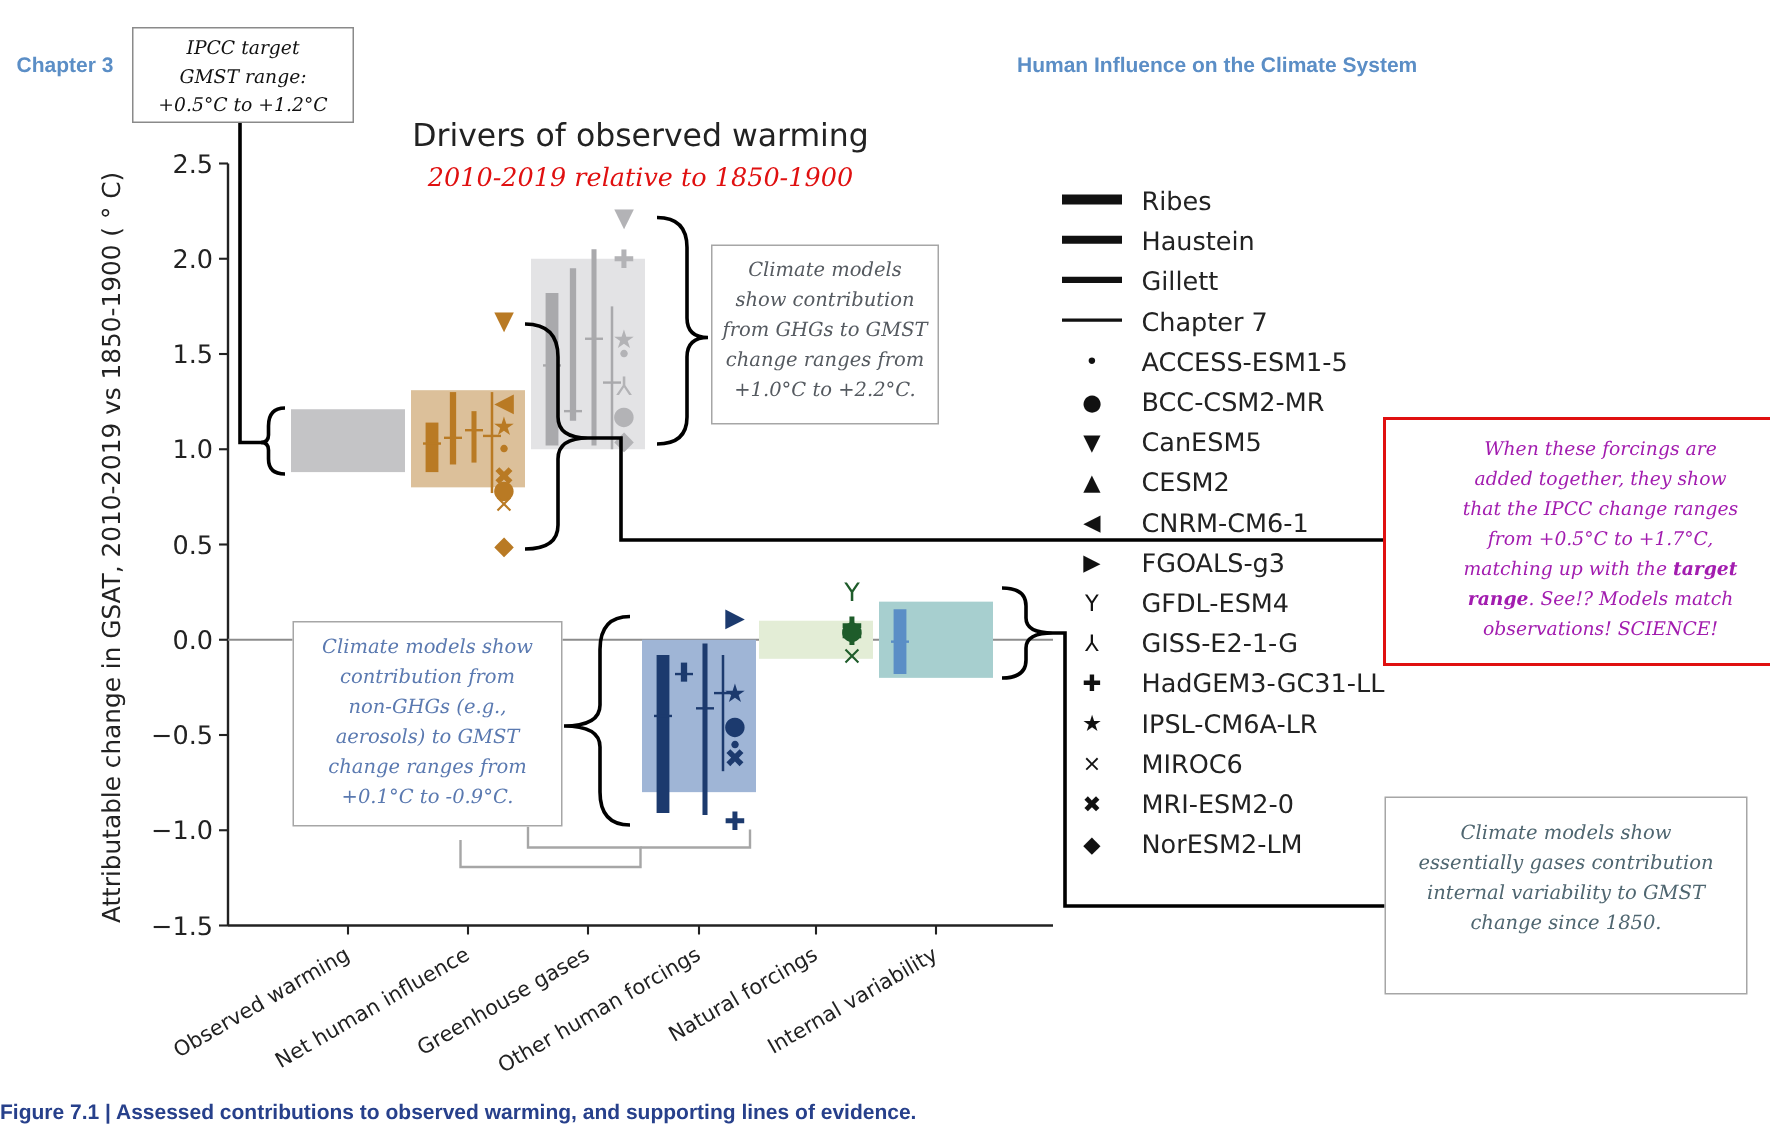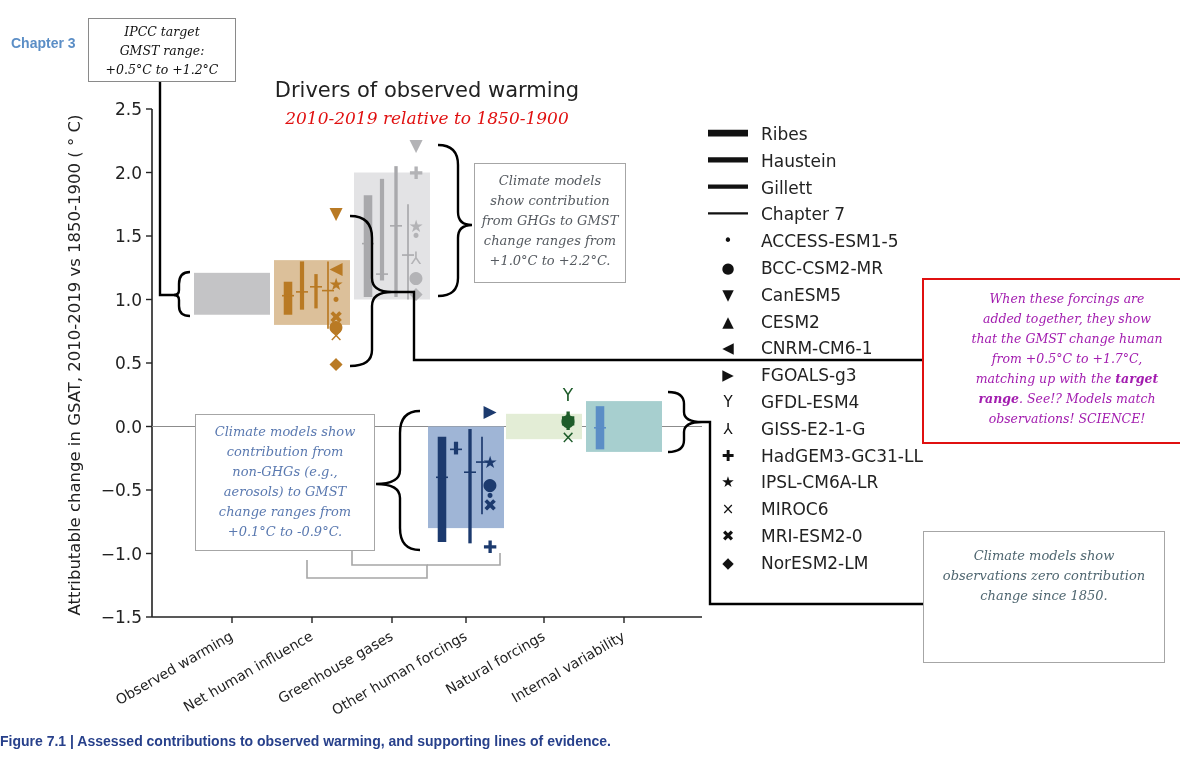--- a/index.html
+++ b/index.html
@@ -8,20 +8,21 @@
   .hdr { position:absolute; font-family:"Liberation Sans", sans-serif; font-weight:bold; color:#5b8ec6; font-size:14px;margin-top:24px; }
   .callout { position:absolute; box-sizing:border-box; background:#fff; font-family:"DejaVu Serif", serif; font-style:italic; text-align:center; line-height:20px; font-size:13px; }
   .callout b { font-weight:bold; }
   .caption { position:absolute; left:0; top:733px; font-family:"Liberation Sans", sans-serif; font-weight:bold; color:#27408b; font-size:14px; }
 </style>
 </head>
 <body>
 
 <div id="stage">
   <div class="hdr" style="left:11px;top:11px;">Chapter 3</div>
+  <div class="hdr" style="left:678px;top:11px;">Human Influence on the Climate System</div>
 
   <svg id="chart" width="1180" height="757" style="position:absolute;left:0;top:0;">
     <g id="g-bg"></g>
     <g id="g-axes">
         <line x1="152" y1="109" x2="152" y2="617" stroke="#222" stroke-width="1.6"></line>
         <line x1="152" y1="617" x2="702" y2="617" stroke="#222" stroke-width="1.6"></line>
         <line x1="152" y1="426.5" x2="702" y2="426.5" stroke="#8c8c8c" stroke-width="1.2"></line>
         <line x1="146" y1="109" x2="152" y2="109" stroke="#222" stroke-width="1.4"></line>
         <text x="142" y="115" text-anchor="end" font-size="17" fill="#222" font-family="DejaVu Sans, sans-serif">2.5</text>
         <line x1="146" y1="172.5" x2="152" y2="172.5" stroke="#222" stroke-width="1.4"></line>
@@ -183,36 +184,37 @@
     <div>Climate models</div>
     <div>show contribution</div>
     <div>from GHGs to GMST</div>
     <div>change ranges from</div>
     <div>+1.0°C to +2.2°C.</div>
   </div>
 
   <div class="callout" id="sum-callout" style="left: 922px; top: 278px; width: 290px; height: 166px; border: 2.5px solid rgb(224, 16, 16); padding-top: 9px; font-size: 12.5px; color: #a21caf;">
       <div><span>When these forcings are</span></div>
       <div><span>added together, they show</span></div>
-      <div><span>that the GMST change human</span></div>
+      <div><span>that the IPCC change ranges</span></div>
       <div><span>from +0.5°C to +1.7°C,</span></div>
       <div><span>matching up with the </span><b>target</b></div>
       <div><b>range</b><span>. See!? Models match</span></div>
       <div><span>observations! SCIENCE!</span></div>
     </div>
 
   <div class="callout" style="left:195px;top:414px;width:180px;height:137px;border:1.5px solid #a6a6a6;color:#5a79b0;padding-top:7px;">
     <div>Climate models show</div>
     <div>contribution from</div>
     <div>non-GHGs (e.g.,</div>
     <div>aerosols) to GMST</div>
     <div>change ranges from</div>
     <div>+0.1°C to -0.9°C.</div>
   </div>
 
   <div class="callout" style="left:923px;top:531px;width:242px;height:132px;border:1.5px solid #a6a6a6;color:#4f6670;padding-top:14px;">
     <div>Climate models show</div>
-    <div>observations zero contribution</div>
+    <div>essentially gases contribution</div>
+    <div>internal variability to GMST</div>
     <div>change since 1850.</div>
   </div>
 
   <div class="caption">Figure 7.1 | Assessed contributions to observed warming, and supporting lines of evidence.</div>
 </div>
 
 </body></html>

